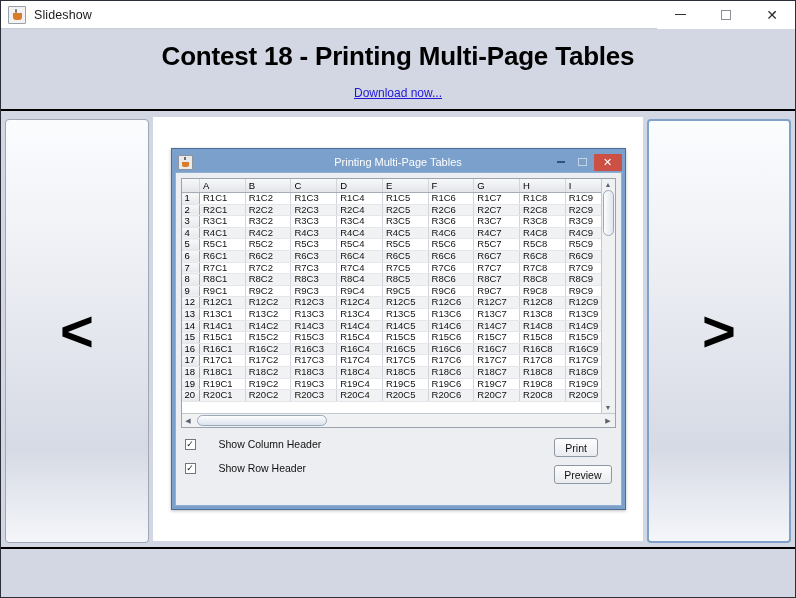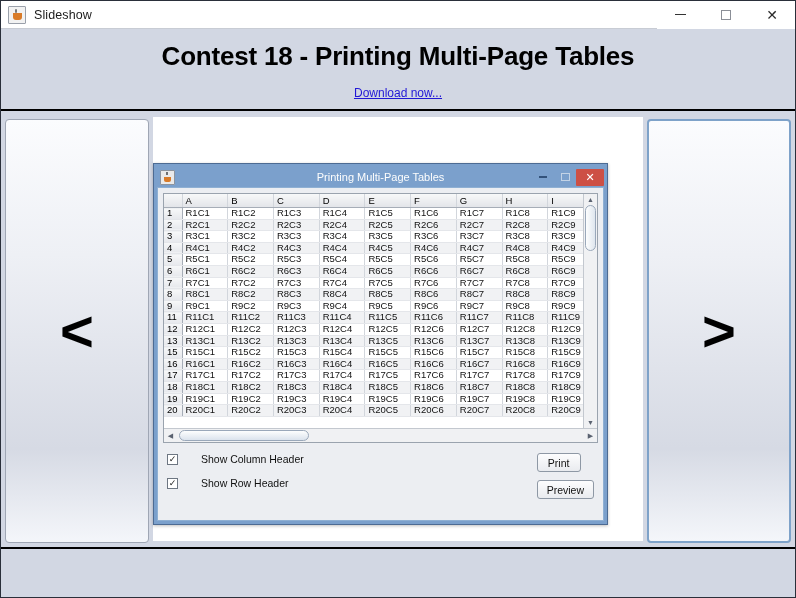--- a/index.html
+++ b/index.html
@@ -89,22 +89,22 @@
   .nav-btn.right { border: 2px solid #7ea2c9; }
   .nav-glyph {
     font-size: 58px; font-weight: bold; color: #000;
     font-family: "Liberation Sans", sans-serif;
     line-height: 1;
   }
   .stage {
     flex: 1 1 auto;
     background: #ffffff;
     margin: 2px 0 6px 0;
-    display: flex; align-items: flex-start; 
-    padding-top: 46px;
+    display: flex; align-items: flex-start; justify-content: center;
+    padding-top: 31px;
     min-width: 0;
   }
 
   
   .dialog {
     width: 455px; height: 362px;
     border: 1px solid #4d6b93;
     background: #7ba0cc;
     padding: 3px;
     display: flex; flex-direction: column;
@@ -408,32 +408,20 @@
                         <td>R9C2</td>
                         <td>R9C3</td>
                         <td>R9C4</td>
                         <td>R9C5</td>
                         <td>R9C6</td>
                         <td>R9C7</td>
                         <td>R9C8</td>
                         <td>R9C9</td>
                       </tr>
                       <tr>
-                        <td class="rowhdr">11</td>
-                        <td>R11C1</td>
-                        <td>R11C2</td>
-                        <td>R11C3</td>
-                        <td>R11C4</td>
-                        <td>R11C5</td>
-                        <td>R11C6</td>
-                        <td>R11C7</td>
-                        <td>R11C8</td>
-                        <td>R11C9</td>
-                      </tr>
-                      <tr>
                         <td class="rowhdr">12</td>
                         <td>R12C1</td>
                         <td>R12C2</td>
                         <td>R12C3</td>
                         <td>R12C4</td>
                         <td>R12C5</td>
                         <td>R12C6</td>
                         <td>R12C7</td>
                         <td>R12C8</td>
                         <td>R12C9</td>
@@ -444,20 +432,32 @@
                         <td>R13C2</td>
                         <td>R13C3</td>
                         <td>R13C4</td>
                         <td>R13C5</td>
                         <td>R13C6</td>
                         <td>R13C7</td>
                         <td>R13C8</td>
                         <td>R13C9</td>
                       </tr>
                       <tr>
+                        <td class="rowhdr">14</td>
+                        <td>R14C1</td>
+                        <td>R14C2</td>
+                        <td>R14C3</td>
+                        <td>R14C4</td>
+                        <td>R14C5</td>
+                        <td>R14C6</td>
+                        <td>R14C7</td>
+                        <td>R14C8</td>
+                        <td>R14C9</td>
+                      </tr>
+                      <tr>
                         <td class="rowhdr">15</td>
                         <td>R15C1</td>
                         <td>R15C2</td>
                         <td>R15C3</td>
                         <td>R15C4</td>
                         <td>R15C5</td>
                         <td>R15C6</td>
                         <td>R15C7</td>
                         <td>R15C8</td>
                         <td>R15C9</td>

